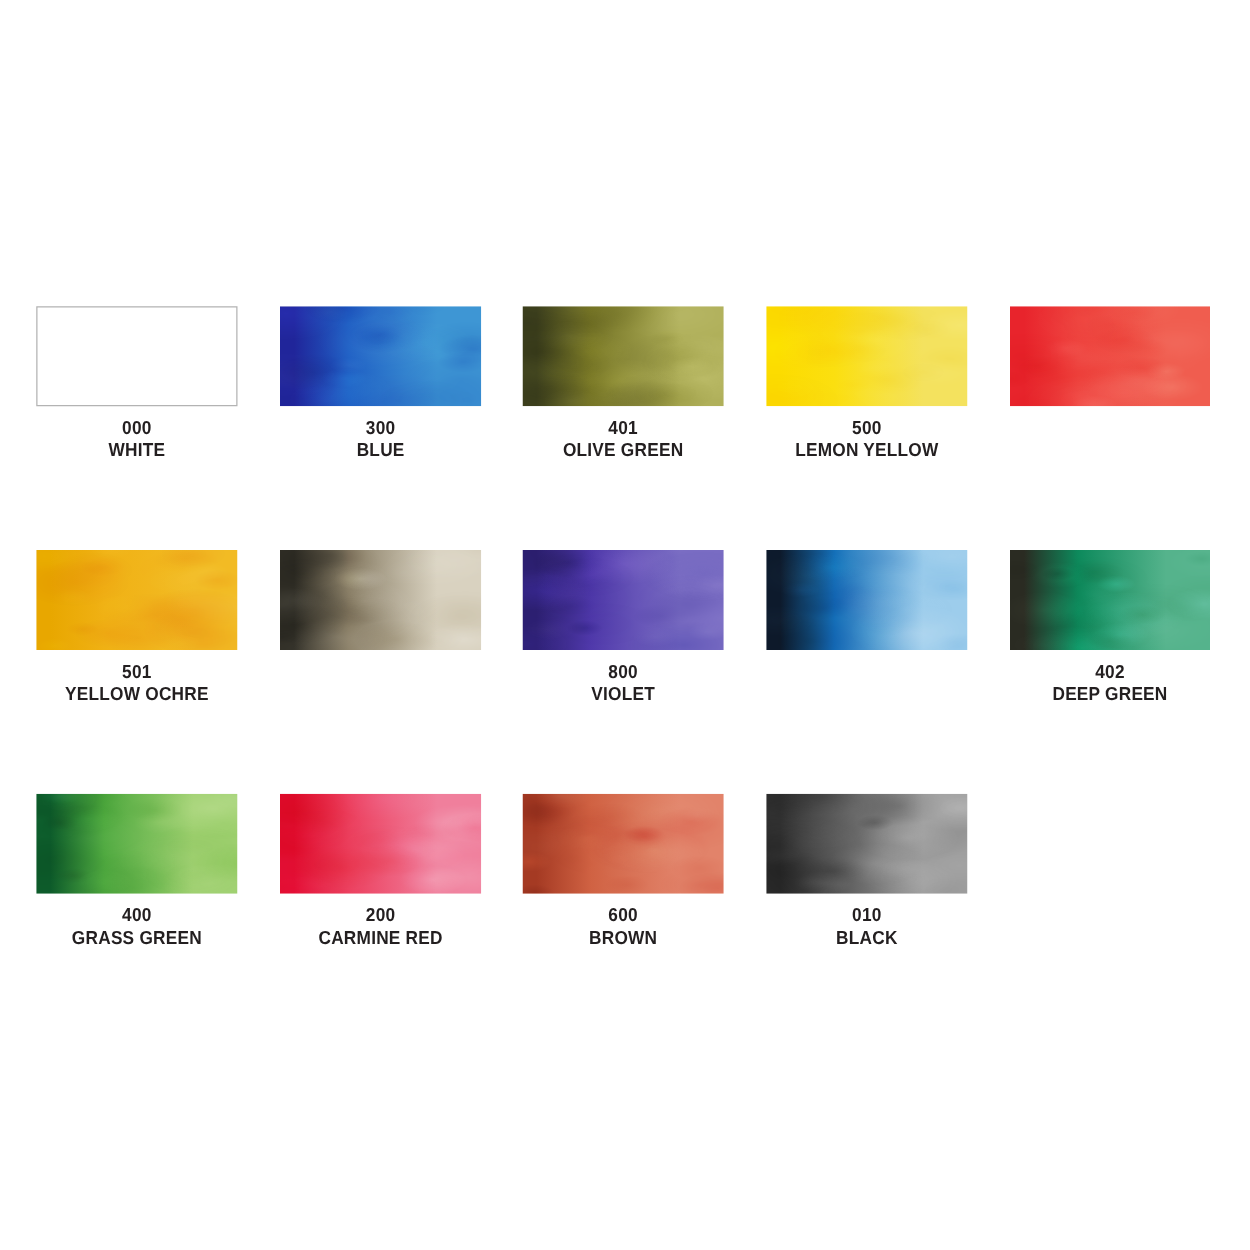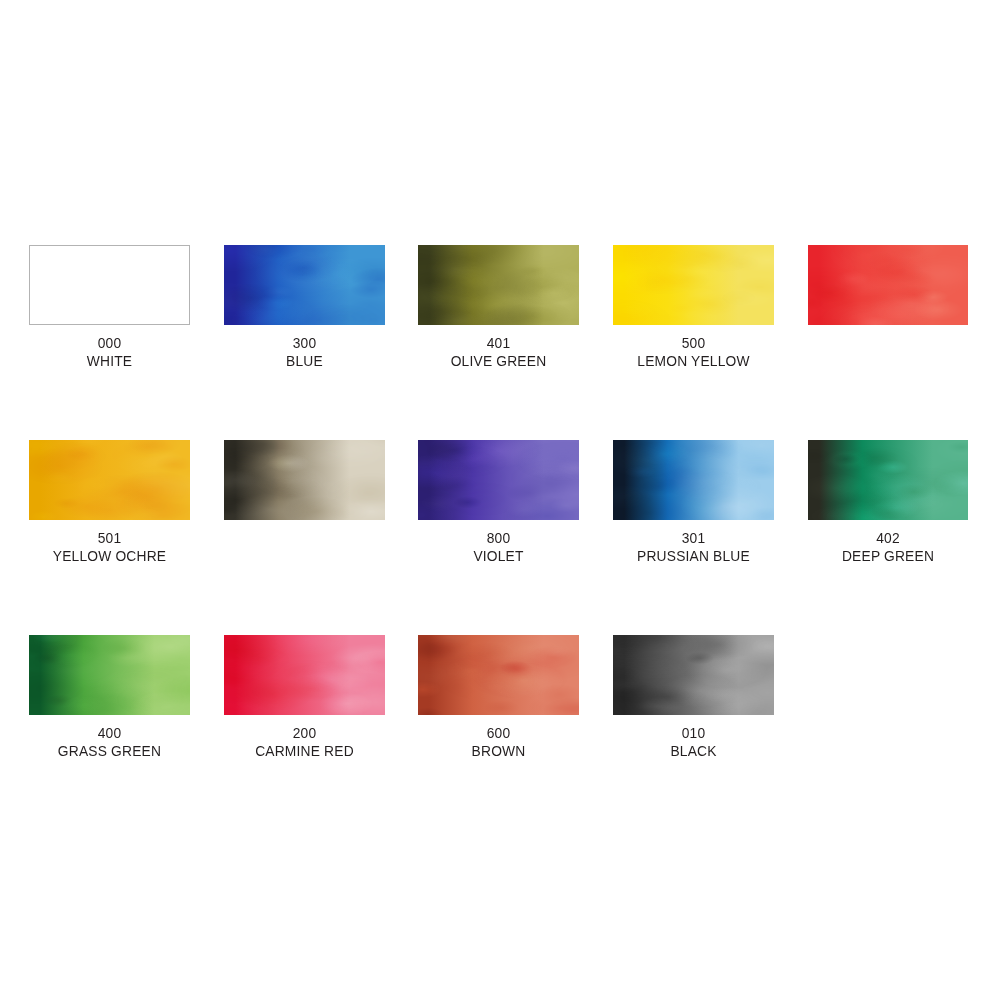--- a/index.html
+++ b/index.html
@@ -72,20 +72,21 @@
     position: absolute;
     inset: 0;
     mix-blend-mode: soft-light;
     opacity: 0.5;
   }
 
   .swatch-labels {
     margin-top: 9px;
     text-align: center;
     line-height: 1.18;
+    font-weight: bold;
   }
   .swatch-code {
     display: block;
     font-size: 15px;
     letter-spacing: 0.2px;
     transform: scaleX(0.92);
   }
   .swatch-name {
     display: block;
     font-size: 15px;
@@ -176,24 +177,20 @@
           <span class="swatch-code">800</span>
           <span class="swatch-name">VIOLET</span>
         </div>
       </div>
       <div class="swatch-cell col-3">
         <div class="swatch-chip">
           <div class="swatch-paint" style="background: linear-gradient(90deg, rgb(13, 26, 44) 0%, rgb(13, 26, 44) 7%, rgb(20, 112, 185) 34%, rgb(157, 205, 236) 78%, rgb(157, 205, 236) 100%);"></div>
           <div class="swatch-texture" style="background-image: radial-gradient(25% 21% at 92% 7%, rgba(255, 255, 255, 0.14) 0%, rgba(255, 255, 255, 0) 70%), radial-gradient(33% 28% at 37% 50%, rgba(0, 0, 0, 0.13) 0%, rgba(0, 0, 0, 0) 70%), radial-gradient(18% 15% at 94% 40%, rgba(0, 0, 0, 0.17) 0%, rgba(0, 0, 0, 0) 70%), radial-gradient(22% 19% at 10% 72%, rgba(0, 0, 0, 0.11) 0%, rgba(0, 0, 0, 0) 70%), radial-gradient(40% 34% at 88% 19%, rgba(0, 0, 0, 0.15) 0%, rgba(0, 0, 0, 0) 70%), radial-gradient(36% 31% at 55% 35%, rgba(255, 255, 255, 0.12) 0%, rgba(255, 255, 255, 0) 70%), radial-gradient(13% 11% at 17% 40%, rgba(255, 255, 255, 0.19) 0%, rgba(255, 255, 255, 0) 70%), radial-gradient(43% 37% at 63% 60%, rgba(0, 0, 0, 0.2) 0%, rgba(0, 0, 0, 0) 70%), radial-gradient(39% 33% at 45% 39%, rgba(0, 0, 0, 0.2) 0%, rgba(0, 0, 0, 0) 70%), radial-gradient(36% 31% at 21% 19%, rgba(0, 0, 0, 0.16) 0%, rgba(0, 0, 0, 0) 70%), radial-gradient(43% 37% at 72% 81%, rgba(255, 255, 255, 0.31) 0%, rgba(255, 255, 255, 0) 70%), radial-gradient(29% 25% at 70% 59%, rgba(255, 255, 255, 0.17) 0%, rgba(255, 255, 255, 0) 70%), radial-gradient(24% 20% at 31% 17%, rgba(255, 255, 255, 0.28) 0%, rgba(255, 255, 255, 0) 70%), radial-gradient(45% 38% at 22% 91%, rgba(0, 0, 0, 0.24) 0%, rgba(0, 0, 0, 0) 70%);"></div>
           <div class="swatch-texture2" style="background-image: radial-gradient(33% 28% at 76% 87%, rgba(255, 255, 255, 0.15) 0%, rgba(255, 255, 255, 0) 70%), radial-gradient(26% 22% at 90% 36%, rgba(0, 0, 0, 0.28) 0%, rgba(0, 0, 0, 0) 70%), radial-gradient(22% 19% at 95% 97%, rgba(0, 0, 0, 0.25) 0%, rgba(0, 0, 0, 0) 70%), radial-gradient(28% 24% at 55% 58%, rgba(255, 255, 255, 0.23) 0%, rgba(255, 255, 255, 0) 70%), radial-gradient(26% 22% at 6% 71%, rgba(255, 255, 255, 0.22) 0%, rgba(255, 255, 255, 0) 70%), radial-gradient(30% 26% at 71% 97%, rgba(255, 255, 255, 0.13) 0%, rgba(255, 255, 255, 0) 70%), radial-gradient(34% 29% at 36% 12%, rgba(0, 0, 0, 0.12) 0%, rgba(0, 0, 0, 0) 70%), radial-gradient(15% 13% at 94% 92%, rgba(0, 0, 0, 0.23) 0%, rgba(0, 0, 0, 0) 70%), radial-gradient(28% 24% at 56% 52%, rgba(255, 255, 255, 0.27) 0%, rgba(255, 255, 255, 0) 70%), radial-gradient(19% 16% at 29% 58%, rgba(0, 0, 0, 0.35) 0%, rgba(0, 0, 0, 0) 70%), radial-gradient(29% 25% at 62% 8%, rgba(0, 0, 0, 0.33) 0%, rgba(0, 0, 0, 0) 70%), radial-gradient(18% 15% at 56% 71%, rgba(255, 255, 255, 0.15) 0%, rgba(255, 255, 255, 0) 70%), radial-gradient(20% 17% at 41% 4%, rgba(255, 255, 255, 0.17) 0%, rgba(255, 255, 255, 0) 70%), radial-gradient(37% 31% at 19% 25%, rgba(255, 255, 255, 0.29) 0%, rgba(255, 255, 255, 0) 70%);"></div>
         </div>
-        <div class="swatch-labels">
-          <span class="swatch-code">301</span>
-          <span class="swatch-name">PRUSSIAN BLUE</span>
-        </div>
       </div>
       <div class="swatch-cell col-4">
         <div class="swatch-chip">
           <div class="swatch-paint" style="background: linear-gradient(90deg, rgb(42, 43, 34) 0%, rgb(42, 43, 34) 7%, rgb(13, 138, 92) 34%, rgb(85, 179, 140) 78%, rgb(85, 179, 140) 100%);"></div>
           <div class="swatch-texture" style="background-image: radial-gradient(40% 34% at 59% 66%, rgba(255, 255, 255, 0.17) 0%, rgba(255, 255, 255, 0) 70%), radial-gradient(20% 17% at 43% 22%, rgba(0, 0, 0, 0.17) 0%, rgba(0, 0, 0, 0) 70%), radial-gradient(26% 22% at 97% 54%, rgba(255, 255, 255, 0.33) 0%, rgba(255, 255, 255, 0) 70%), radial-gradient(34% 29% at 99% 44%, rgba(0, 0, 0, 0.1) 0%, rgba(0, 0, 0, 0) 70%), radial-gradient(12% 10% at 24% 24%, rgba(0, 0, 0, 0.29) 0%, rgba(0, 0, 0, 0) 70%), radial-gradient(24% 20% at 87% 58%, rgba(0, 0, 0, 0.14) 0%, rgba(0, 0, 0, 0) 70%), radial-gradient(21% 18% at 55% 85%, rgba(255, 255, 255, 0.3) 0%, rgba(255, 255, 255, 0) 70%), radial-gradient(21% 18% at 25% 25%, rgba(255, 255, 255, 0.25) 0%, rgba(255, 255, 255, 0) 70%), radial-gradient(17% 14% at 66% 65%, rgba(0, 0, 0, 0.33) 0%, rgba(0, 0, 0, 0) 70%), radial-gradient(36% 31% at 36% 98%, rgba(255, 255, 255, 0.29) 0%, rgba(255, 255, 255, 0) 70%), radial-gradient(14% 12% at 53% 34%, rgba(255, 255, 255, 0.35) 0%, rgba(255, 255, 255, 0) 70%), radial-gradient(42% 36% at 43% 83%, rgba(0, 0, 0, 0.14) 0%, rgba(0, 0, 0, 0) 70%), radial-gradient(16% 14% at 50% 91%, rgba(0, 0, 0, 0.32) 0%, rgba(0, 0, 0, 0) 70%), radial-gradient(29% 25% at 17% 60%, rgba(255, 255, 255, 0.33) 0%, rgba(255, 255, 255, 0) 70%);"></div>
           <div class="swatch-texture2" style="background-image: radial-gradient(13% 11% at 43% 46%, rgba(255, 255, 255, 0.19) 0%, rgba(255, 255, 255, 0) 70%), radial-gradient(13% 11% at 96% 9%, rgba(0, 0, 0, 0.33) 0%, rgba(0, 0, 0, 0) 70%), radial-gradient(29% 25% at 98% 12%, rgba(255, 255, 255, 0.15) 0%, rgba(255, 255, 255, 0) 70%), radial-gradient(40% 34% at 43% 29%, rgba(0, 0, 0, 0.23) 0%, rgba(0, 0, 0, 0) 70%), radial-gradient(32% 27% at 42% 76%, rgba(0, 0, 0, 0.1) 0%, rgba(0, 0, 0, 0) 70%), radial-gradient(19% 16% at 3% 20%, rgba(0, 0, 0, 0.15) 0%, rgba(0, 0, 0, 0) 70%), radial-gradient(41% 35% at 74% 57%, rgba(0, 0, 0, 0.23) 0%, rgba(0, 0, 0, 0) 70%), radial-gradient(27% 23% at 56% 58%, rgba(255, 255, 255, 0.28) 0%, rgba(255, 255, 255, 0) 70%), radial-gradient(41% 35% at 77% 78%, rgba(255, 255, 255, 0.14) 0%, rgba(255, 255, 255, 0) 70%), radial-gradient(19% 16% at 44% 37%, rgba(255, 255, 255, 0.22) 0%, rgba(255, 255, 255, 0) 70%), radial-gradient(33% 28% at 44% 61%, rgba(0, 0, 0, 0.11) 0%, rgba(0, 0, 0, 0) 70%), radial-gradient(31% 26% at 29% 94%, rgba(255, 255, 255, 0.12) 0%, rgba(255, 255, 255, 0) 70%), radial-gradient(46% 39% at 60% 78%, rgba(255, 255, 255, 0.21) 0%, rgba(255, 255, 255, 0) 70%), radial-gradient(21% 18% at 15% 95%, rgba(255, 255, 255, 0.12) 0%, rgba(255, 255, 255, 0) 70%);"></div>
         </div>
         <div class="swatch-labels">
           <span class="swatch-code">402</span>
           <span class="swatch-name">DEEP GREEN</span>

